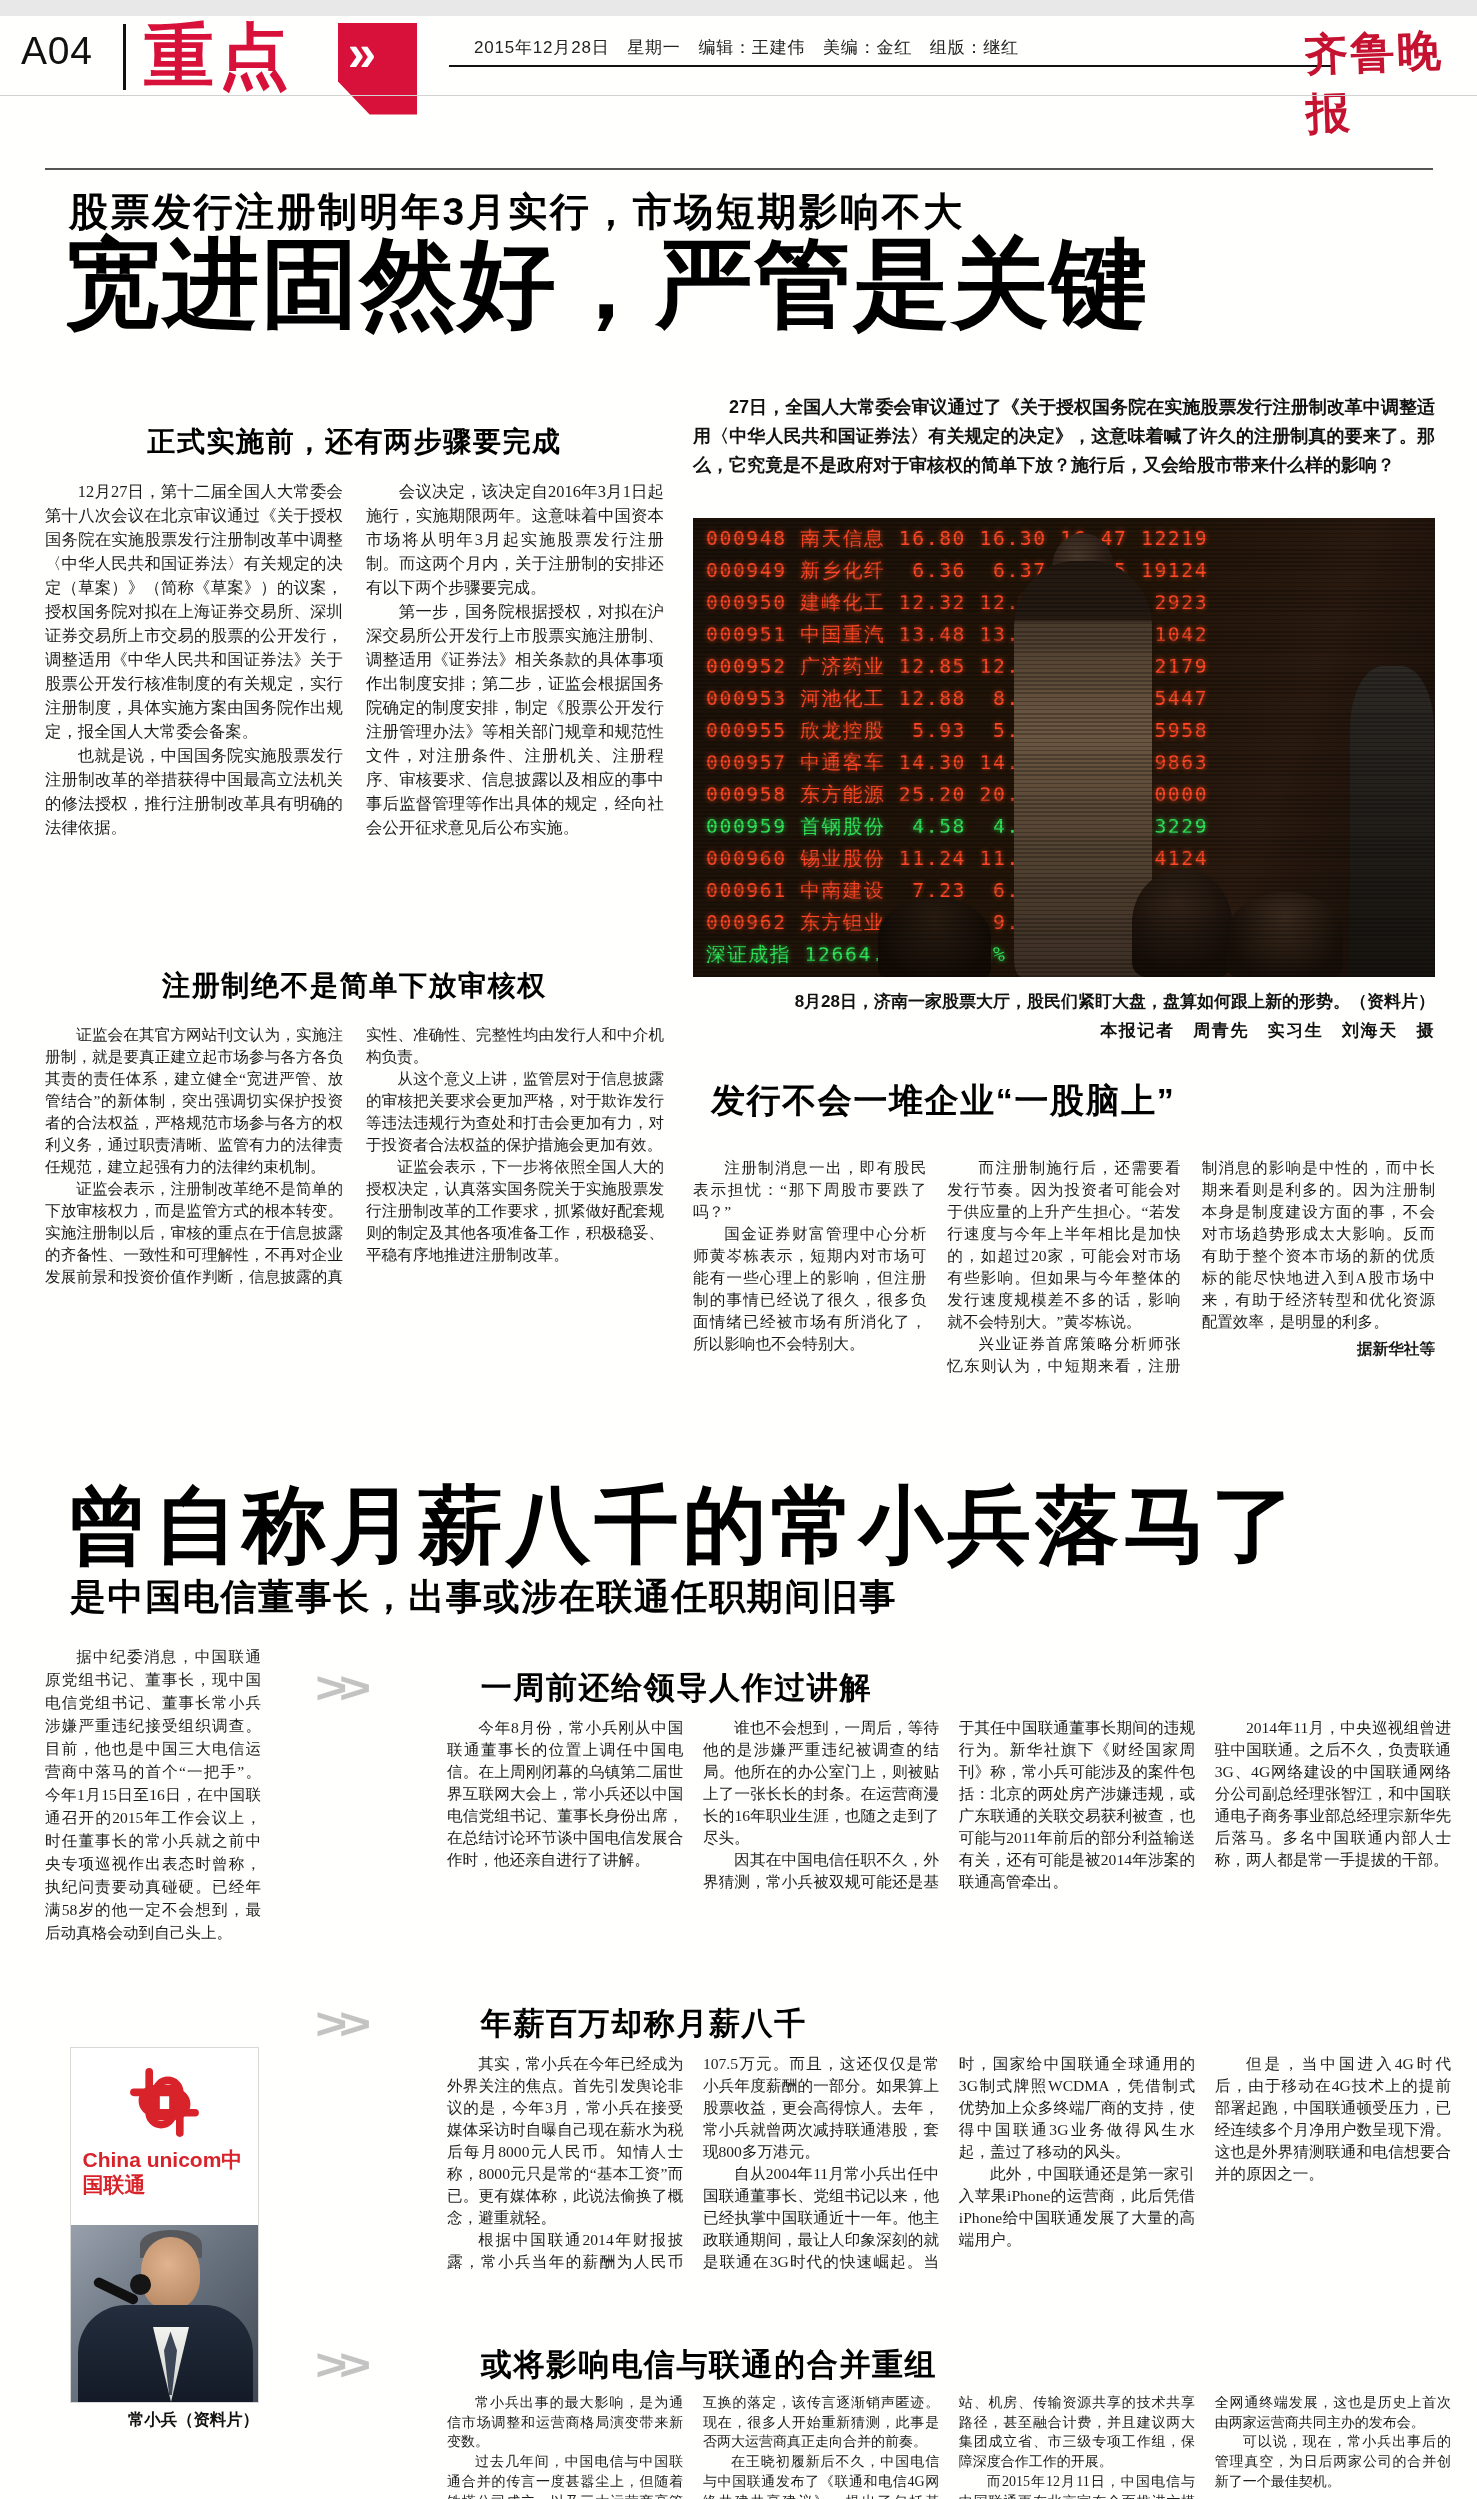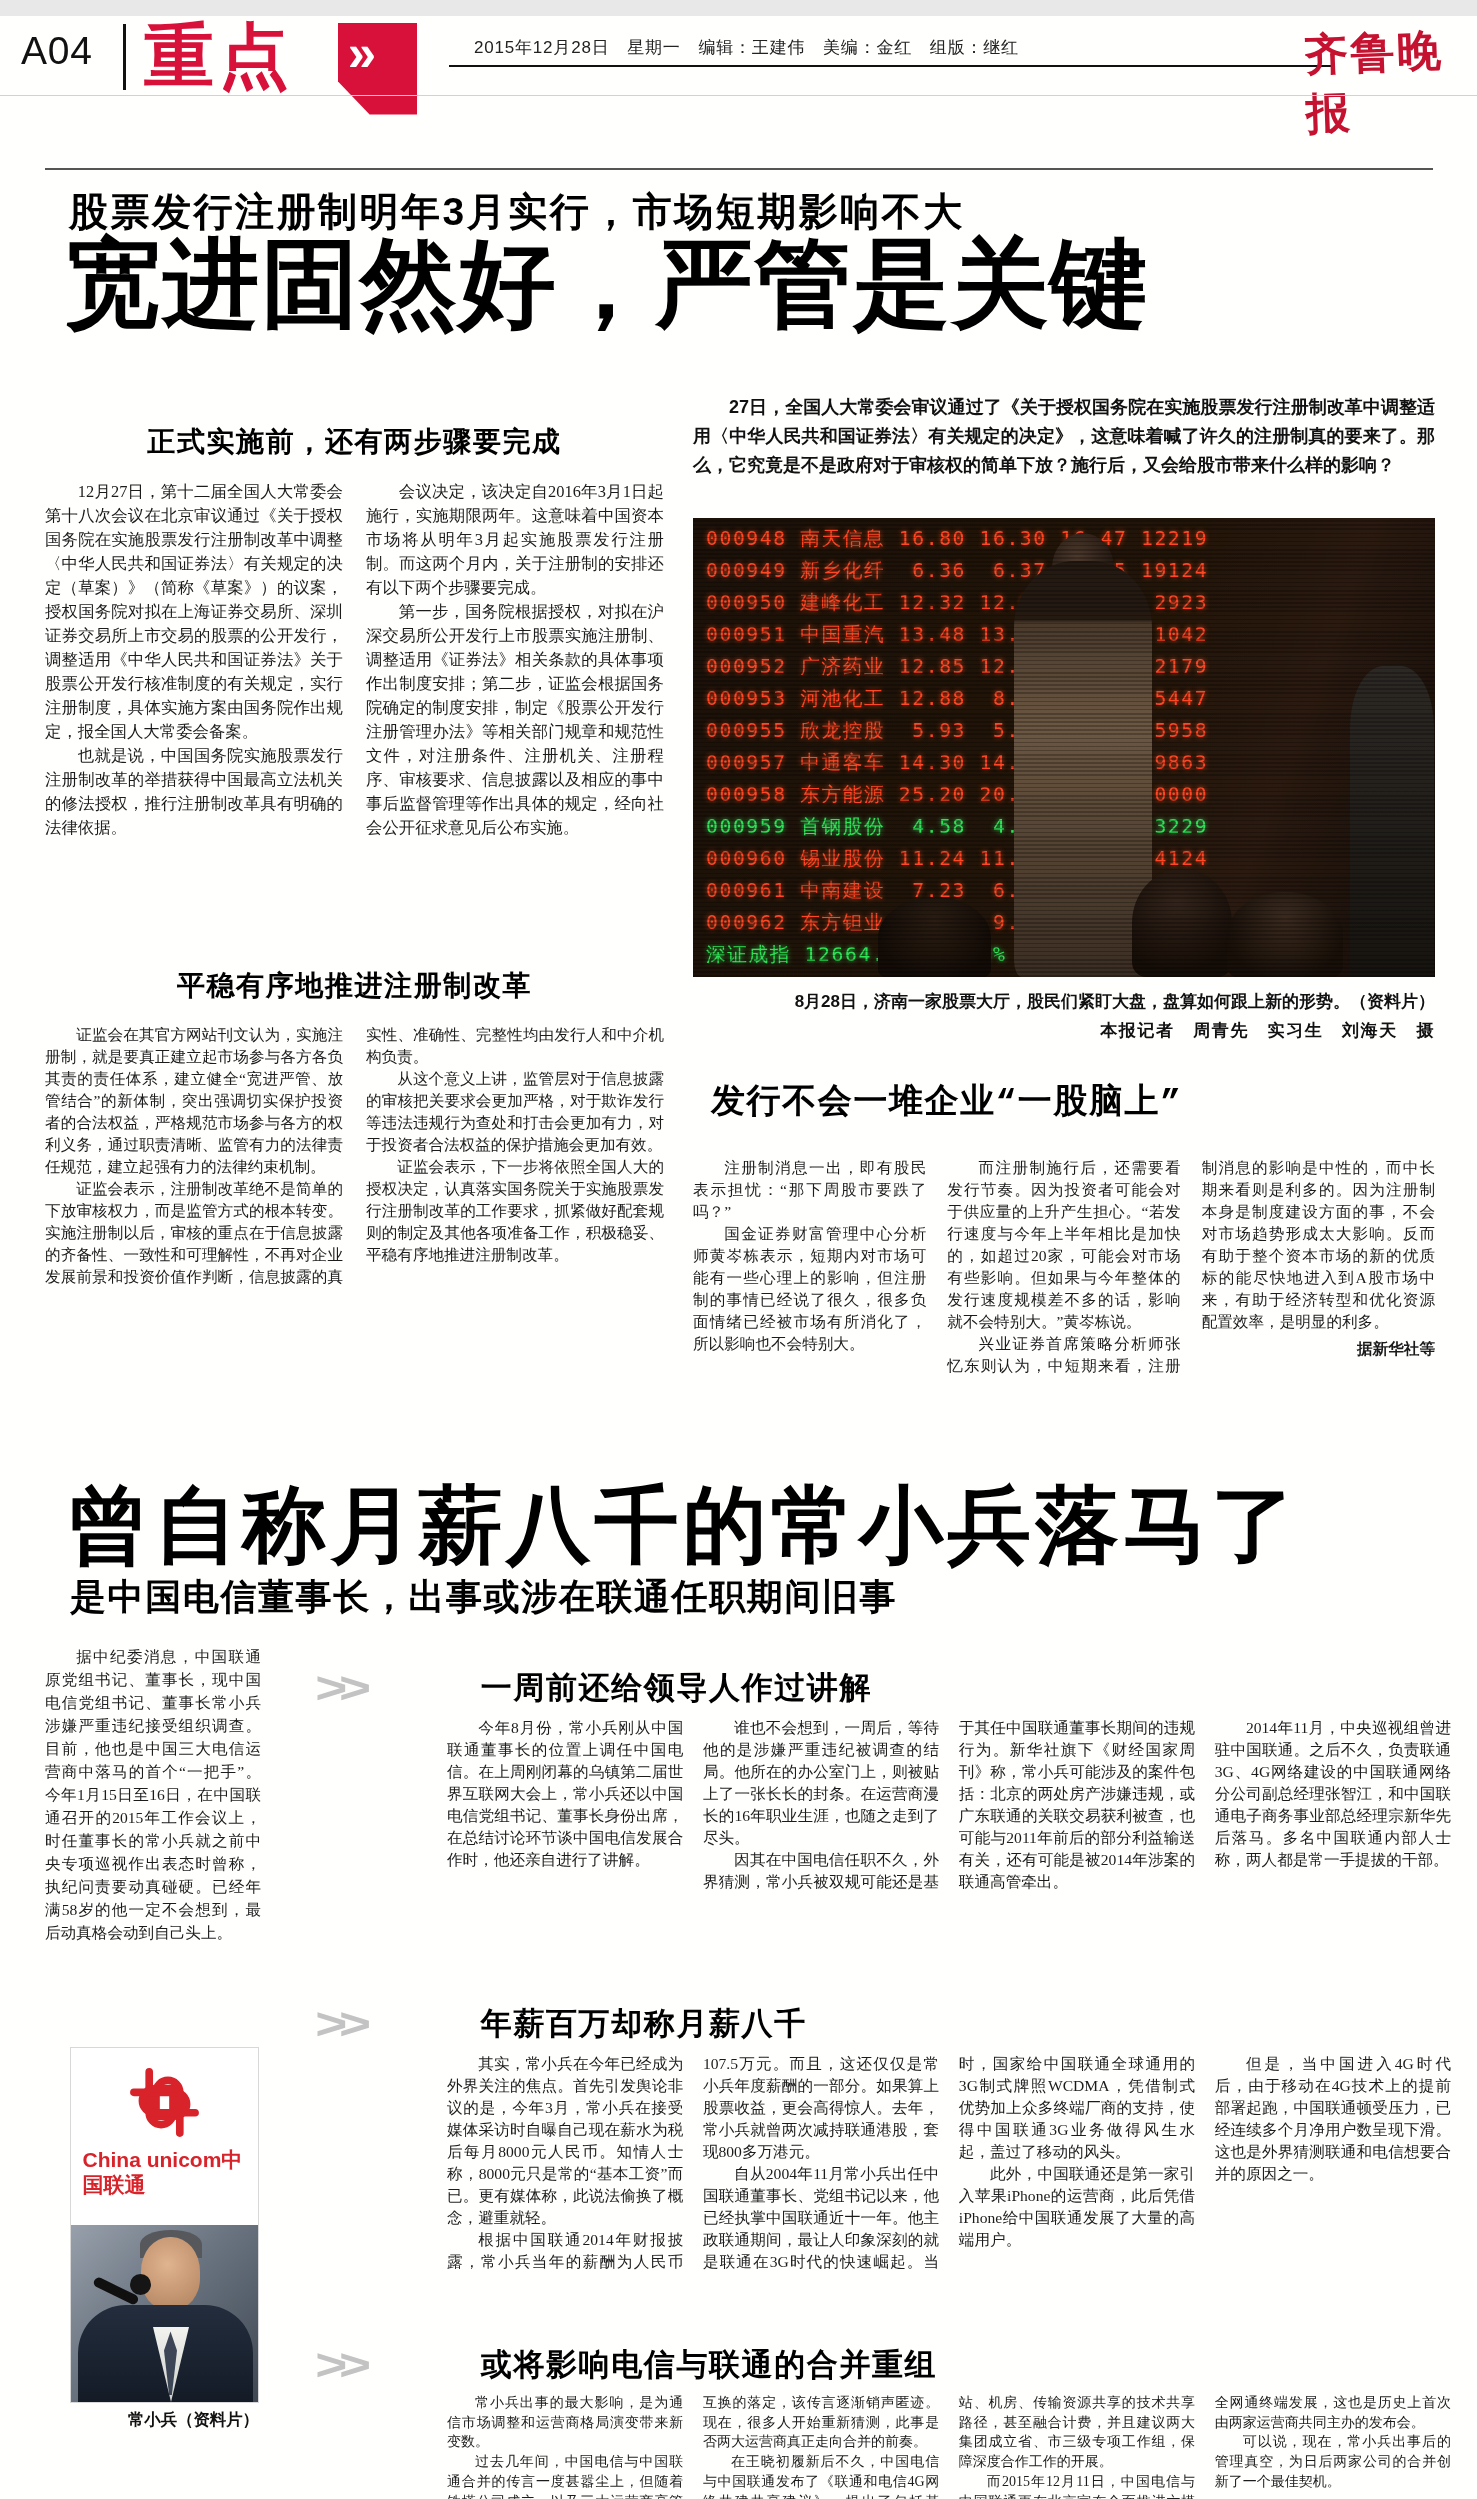--- a/index.html
+++ b/index.html
@@ -14,21 +14,21 @@
              clip-path:polygon(0 0,100% 0,100% 100%,40% 100%,0 64%);}
   .sec-badge .chev-glyph{position:absolute;left:9.8px;top:1.6px;color:#fff;font-family:"Liberation Sans",sans-serif;font-weight:900;font-size:51px;letter-spacing:-6.6px;}
   .date-line{left:474px;top:19.7px;font-family:"Liberation Sans",sans-serif;font-size:17px;color:#222;letter-spacing:0.8px;}
   .hdr-hline{left:449px;top:49px;width:885px;height:1.6px;background:#111;}
   .masthead{left:1305px;top:6.6px;font-size:44px;font-weight:bold;color:#c41230;letter-spacing:2.5px;transform:rotate(-2deg);font-family:"Liberation Serif",serif;}
   .hdr-bottom{left:0;top:79px;width:1478px;height:0.8px;background:#d2d2d2;}
   .rule-top{left:45px;top:152px;width:1388px;height:1.6px;background:#555;}
   
   .a1-kicker{left:69px;top:169px;font-family:"Liberation Sans",sans-serif;font-weight:900;font-size:39px;letter-spacing:2.5px;color:#000;}
   .a1-headline{left:64px;top:216px;font-family:"Liberation Sans",sans-serif;font-weight:900;font-size:97px;line-height:103px;letter-spacing:1.6px;color:#000;}
-  .sec-head{font-family:Liberation Mono, monospace;font-weight:900;font-size:28px;letter-spacing:1.6px;text-align:center;color:#000;}
+  .sec-head{font-family:Liberation Sans, sans-serif;font-weight:900;font-size:28px;letter-spacing:1.6px;text-align:center;color:#000;}
   .sec1-head{left:45px;top:407px;width:619px;}
   .sec2-head{left:45px;top:951px;width:619px;}
   .sec3-head{left:683px;top:1062px;width:742px;text-align:left;padding-left:28px;font-size:34px;box-sizing:border-box;}
   
   .cols{column-gap:23px;text-align:justify;}
   .cols p.para{margin:0;text-indent:2em;}
   .sec1-body{left:45px;top:464px;width:619px;height:474px;column-count:2;font-size:16.4px;line-height:24px;}
   .sec2-body{left:45px;top:1008px;width:619px;height:392px;column-count:2;font-size:15.6px;line-height:22px;overflow:hidden;}
   .sec3-body{left:693px;top:1141px;width:742px;height:266px;column-count:3;column-gap:21px;font-size:15.6px;line-height:22px;overflow:hidden;}
   .a1-intro{left:693px;top:377px;width:742px;font-family:"Liberation Sans",sans-serif;font-weight:bold;font-size:18px;line-height:29px;text-align:justify;text-indent:2em;color:#111;}
@@ -125,21 +125,21 @@
     <div class="sil sil-man-head abs"></div>
     <div class="sil sil-man abs"></div>
     <div class="sil sil-right abs"></div>
     <div class="sil sil-head0 abs"></div>
     <div class="sil sil-head1 abs"></div>
     <div class="sil sil-head2 abs"></div>
   </div>
   <div class="abs photo1-caption">8月28日，济南一家股票大厅，股民们紧盯大盘，盘算如何跟上新的形势。（资料片）</div>
   <div class="abs photo1-credit">本报记者　周青先　实习生　刘海天　摄</div>
 
-  <div class="abs sec-head sec2-head">平稳有序地推进注册制改革</div>
+  <div class="abs sec-head sec2-head">注册制绝不是简单下放审核权</div>
   <div class="abs cols sec2-body">
       <p class="para">证监会在其官方网站刊文认为，实施注册制，就是要真正建立起市场参与各方各负其责的责任体系，建立健全“宽进严管、放管结合”的新体制，突出强调切实保护投资者的合法权益，严格规范市场参与各方的权利义务，通过职责清晰、监管有力的法律责任规范，建立起强有力的法律约束机制。</p>
       <p class="para">证监会表示，注册制改革绝不是简单的下放审核权力，而是监管方式的根本转变。实施注册制以后，审核的重点在于信息披露的齐备性、一致性和可理解性，不再对企业发展前景和投资价值作判断，信息披露的真实性、准确性、完整性均由发行人和中介机构负责。</p>
       <p class="para">从这个意义上讲，监管层对于信息披露的审核把关要求会更加严格，对于欺诈发行等违法违规行为查处和打击会更加有力，对于投资者合法权益的保护措施会更加有效。</p>
       <p class="para">证监会表示，下一步将依照全国人大的授权决定，认真落实国务院关于实施股票发行注册制改革的工作要求，抓紧做好配套规则的制定及其他各项准备工作，积极稳妥、平稳有序地推进注册制改革。</p>
     </div>
 
   <div class="abs sec-head sec3-head">发行不会一堆企业“一股脑上”</div>
   <div class="abs cols sec3-body">
       <p class="para">注册制消息一出，即有股民表示担忧：“那下周股市要跌了吗？”</p>

